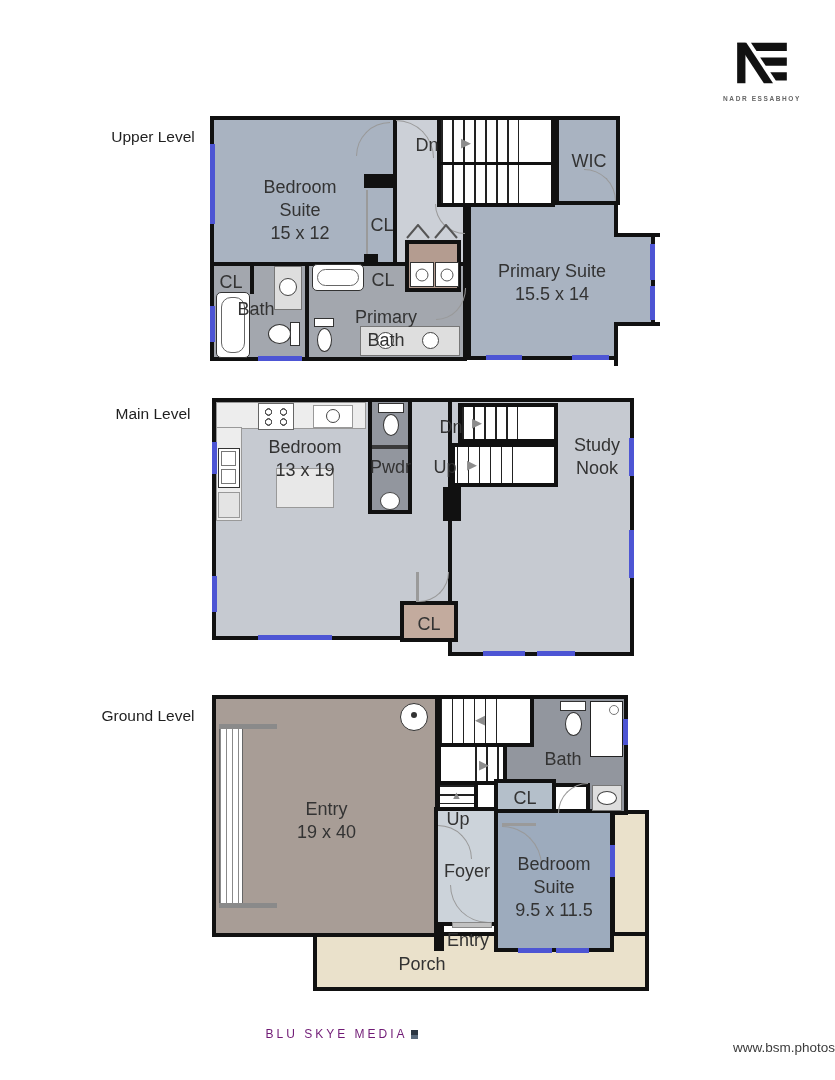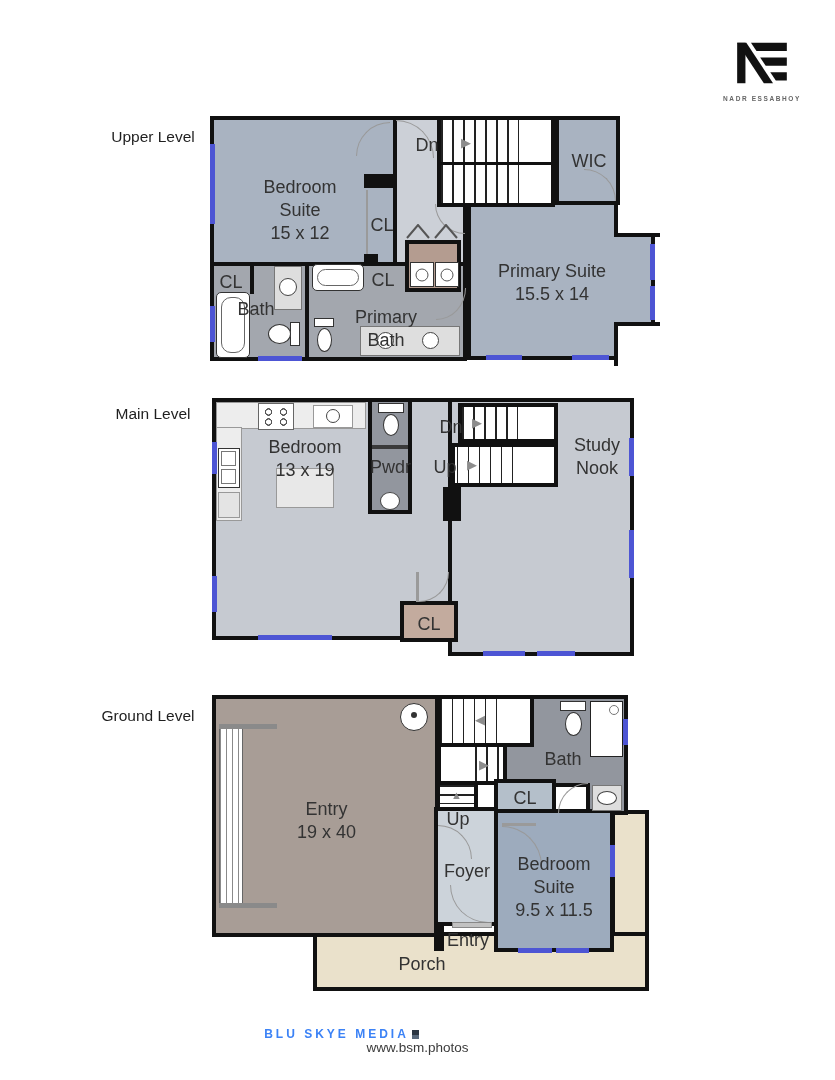--- a/index.html
+++ b/index.html
@@ -55,24 +55,24 @@
   .wh:after{content:"";position:absolute;left:50%;top:42%;width:6px;height:6px;
             transform:translate(-50%,-50%);background:#333;border-radius:50%;}
   .gdoor{position:absolute;background:#fff;border:1px solid #666;box-sizing:border-box;z-index:12;
     background-image:repeating-linear-gradient(to right,#8a8a8a 0 1.4px,transparent 1.4px 6px);}
   .gbar{position:absolute;background:#8a8a8a;z-index:12;}
   .logo{position:absolute;left:707px;top:40px;width:110px;text-align:center;}
   .logo-name{font-size:6.5px;letter-spacing:1.6px;color:#666;margin-top:5px;font-weight:bold;}
   .footer-disclaimer{position:absolute;top:1005px;left:0;width:835px;text-align:center;
                      font-size:13.5px;color:#3b3b3b;}
   .footer-brand{position:absolute;top:1027px;left:0;width:683px;text-align:center;
-                font-size:12px;letter-spacing:3px;color:#3b82f6;font-weight:bold;}
+                font-size:12px;letter-spacing:3px;color:#701a75;font-weight:normal;}
   .bsm-icon{display:inline-block;width:7px;height:9px;vertical-align:middle;margin-left:3px;
             background:linear-gradient(to bottom,#2c3642 0 55%,#58687a 55% 100%);}
-  .footer-url{position:absolute;top:1040px;left:0;width:835px;text-align:center;
+  .footer-url{position:absolute;top:1040px;left:0;width:835px;text-align:right;
               font-size:13.5px;color:#3b3b3b;}
 </style>
 </head>
 <body>
 
 <div class="page">
 
 
   <div class="logo">
     <svg width="58" height="46" viewBox="0 0 60 50" aria-label="NE">

